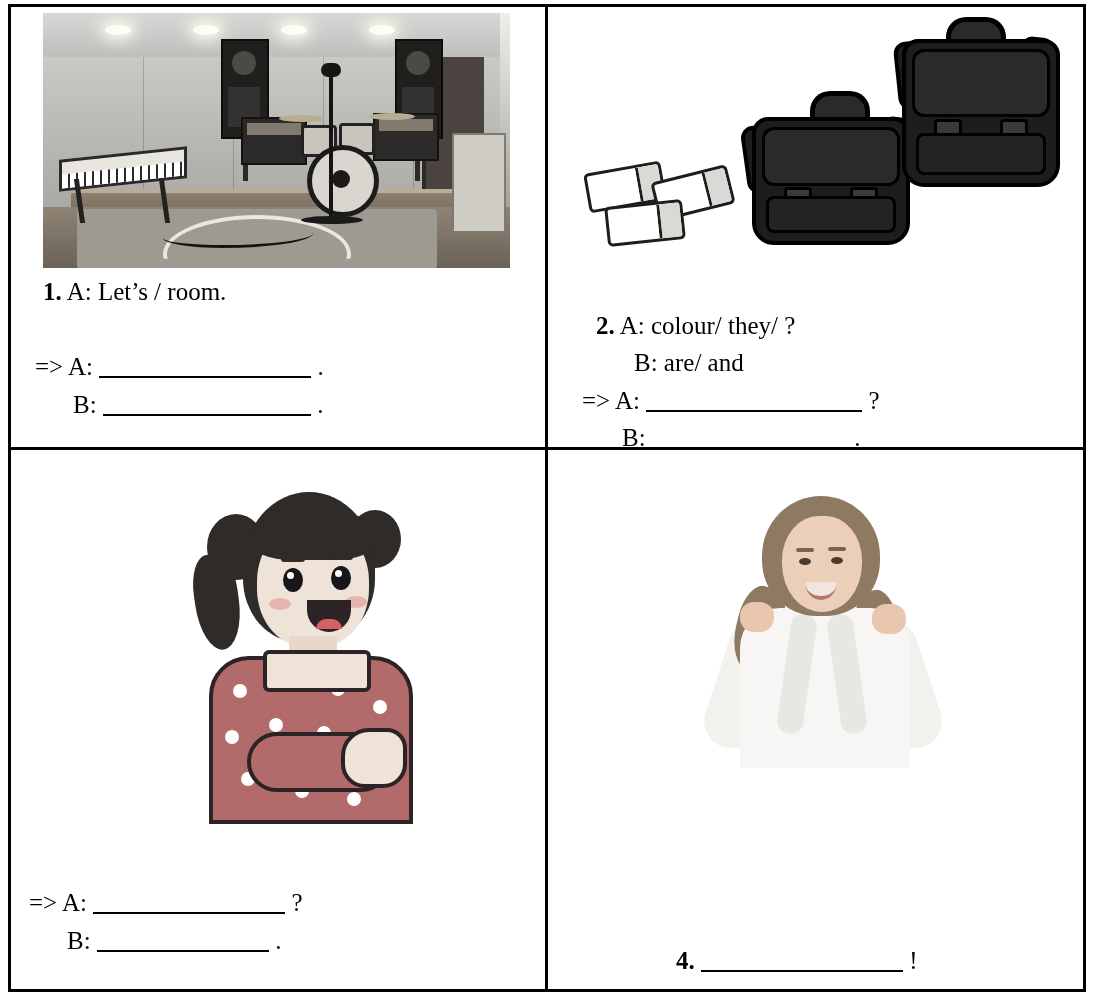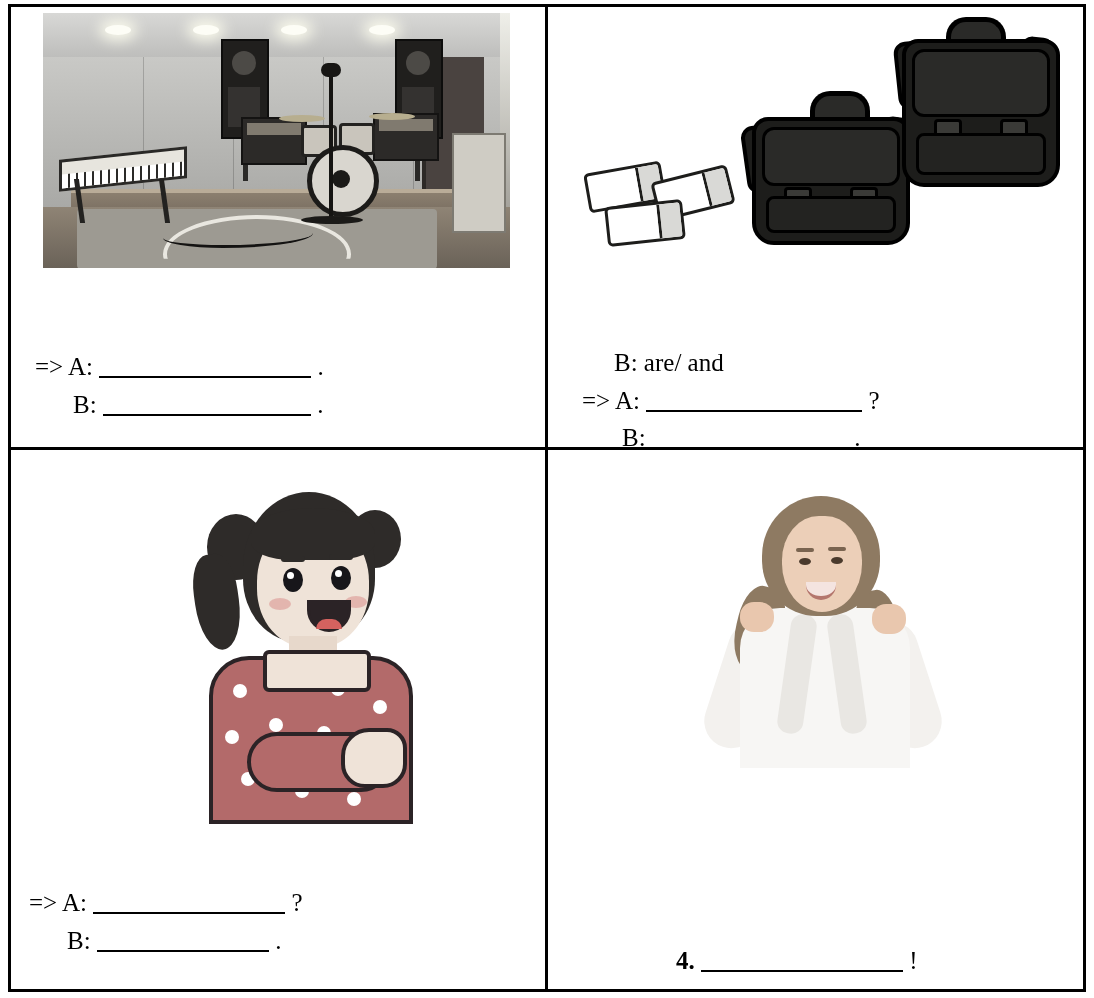--- a/index.html
+++ b/index.html
@@ -432,20 +432,24 @@
         <div class="p1-mic-base"></div>
 
         <div class="p1-keyboard">
           <div class="p1-keys"></div>
         </div>
         <div class="p1-kb-stand"></div>
         <div class="p1-cable"></div>
         <div class="p1-rightbox"></div>
       </div>
 
+      <div class="qtext" style="left:32px; top:266px">
+        <span class="qnum">1.</span>
+        <span>A: Let’s / room.</span>
+      </div>
       <div class="qtext" style="left:24px; top:341px">
         <span>=&gt; A: </span>
         <span class="blank" style="width:212px"></span>
         <span>.</span>
       </div>
       <div class="qtext" style="left:62px; top:379px">
         <span>B: </span>
         <span class="blank" style="width:208px"></span>
         <span>.</span>
       </div>
@@ -479,21 +483,25 @@
         <div class="bp-strap" style="left:470px; top:30px; transform:rotate(6deg)"></div>
         <div class="bp-handle" style="left:398px; top:10px"></div>
         <div class="backpack" style="left:354px; top:32px; width:150px; height:140px">
           <div class="bp-flap"></div>
           <div class="bp-buckle" style="left:28px; bottom:32px"></div>
           <div class="bp-buckle" style="right:28px; bottom:32px"></div>
           <div class="bp-pocket"></div>
         </div>
       </div>
 
-      <div class="qtext indent1" style="left:36px; top:337px">
+      <div class="qtext" style="left:48px; top:300px">
+        <span class="qnum">2.</span>
+        <span>A: colour/ they/ ?</span>
+      </div>
+      <div class="qtext indent1" style="left:56px; top:337px">
         <span>B: are/ and</span>
       </div>
       <div class="qtext" style="left:34px; top:375px">
         <span>=&gt; A: </span>
         <span class="blank" style="width:216px"></span>
         <span>?</span>
       </div>
       <div class="qtext" style="left:74px; top:412px">
         <span>B: </span>
         <span class="blank" style="width:196px"></span>

